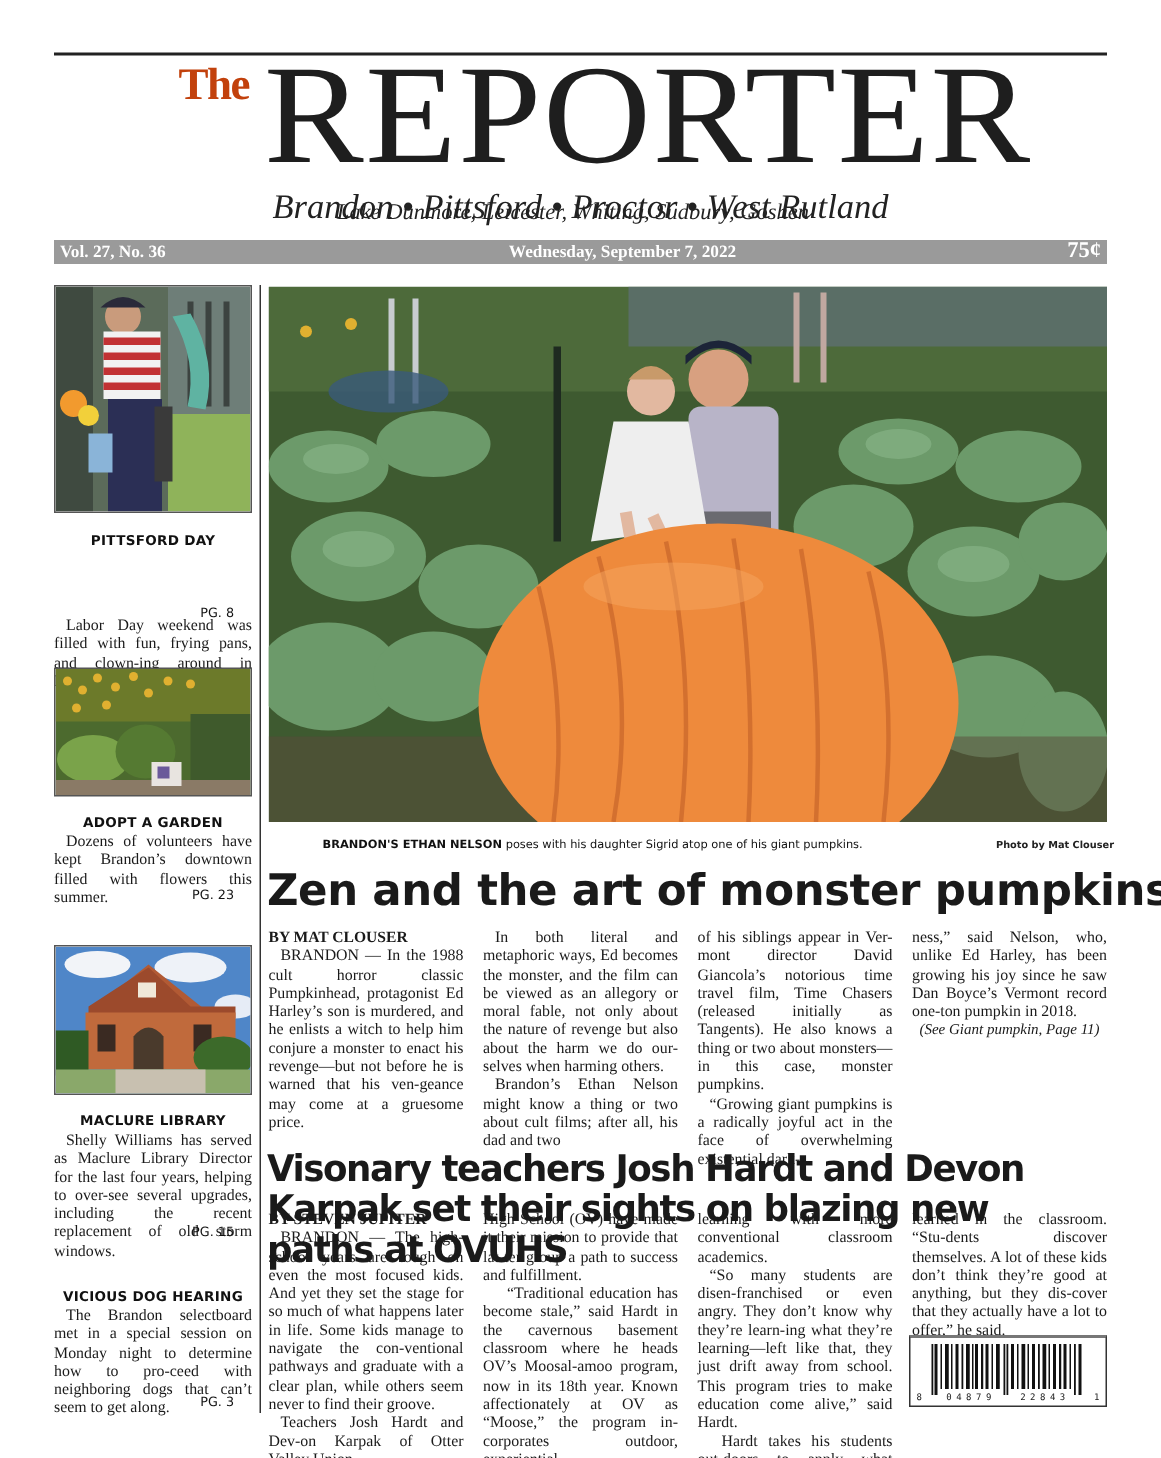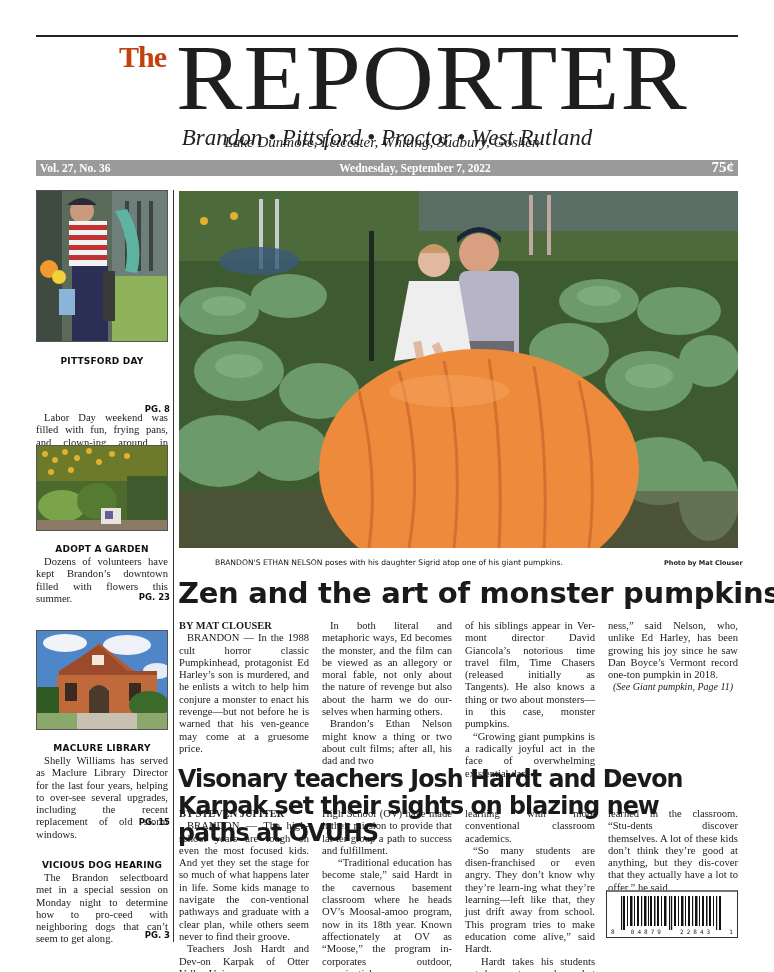--- a/index.html
+++ b/index.html
@@ -16,26 +16,26 @@
   .date-bar { left: 36px; top: 160px; width: 702px; height: 16px; background: #9a9a9a; color: #fff; font-weight: bold; font-size: 11.5px; line-height: 16px; }
   .date-bar .vol { position: absolute; left: 4px; top: 0; }
   .date-bar .date { position: absolute; left: 0; width: 758px; text-align: center; top: 0; }
   .date-bar .price { position: absolute; right: 4px; top: -1px; font-size: 15px; }
 
   
   .side-divider { left: 173px; top: 190px; width: 1px; height: 752px; background: #333; }
   .side-photo { left: 36px; width: 132px; border: 1px solid #555; box-sizing: border-box; overflow: hidden; }
   .side-head { left: 36px; width: 132px; text-align: center; font-family: "DejaVu Sans", sans-serif; font-weight: bold; font-size: 9px; letter-spacing: 0.2px; color: #111; }
   .side-text { left: 36px; width: 132px; font-size: 10.6px; line-height: 12.3px; text-align: justify; text-indent: 8px; color: #1a1a1a; hyphens: manual; }
-  .side-pg { left: 38px; width: 132px; text-align: right; font-family: "DejaVu Sans", sans-serif; font-weight: bold; font-size: 8.5px; color: #111; }
+  .side-pg { left: 24px; width: 132px; text-align: right; font-family: "DejaVu Sans", sans-serif; font-weight: normal; font-size: 8.5px; color: #111; }
 
   
   .main-photo { left: 179px; top: 191px; width: 559px; height: 357px; overflow: hidden; }
   .caption { left: 179px; top: 558px; font-family: "DejaVu Sans", sans-serif; font-size: 7.6px; color: #111; }
-  .caption b { font-weight: normal; padding-left: 36px; }
+  .caption b { font-weight: bold; padding-left: 36px; }
   .credit { left: 664px; top: 559px; font-family: "DejaVu Sans", sans-serif; font-size: 6.5px; font-weight: bold; color: #222; }
 
   .headline1 { left: 178px; top: 576px; font-family: "DejaVu Sans", sans-serif; font-weight: bold; font-size: 29px; letter-spacing: -0.3px; color: #1a1a1a; white-space: nowrap; }
 
   .col { font-size: 10.6px; line-height: 12.3px; text-align: justify; color: #1a1a1a; }
   .col p { margin: 0; text-indent: 8px; }
   .col p.noindent { text-indent: 0; }
   .byline { font-weight: bold; font-size: 10.4px; text-indent: 0 !important; }
   .jump { font-style: italic; text-align: center; text-indent: 0 !important; font-size: 10px; }
 

